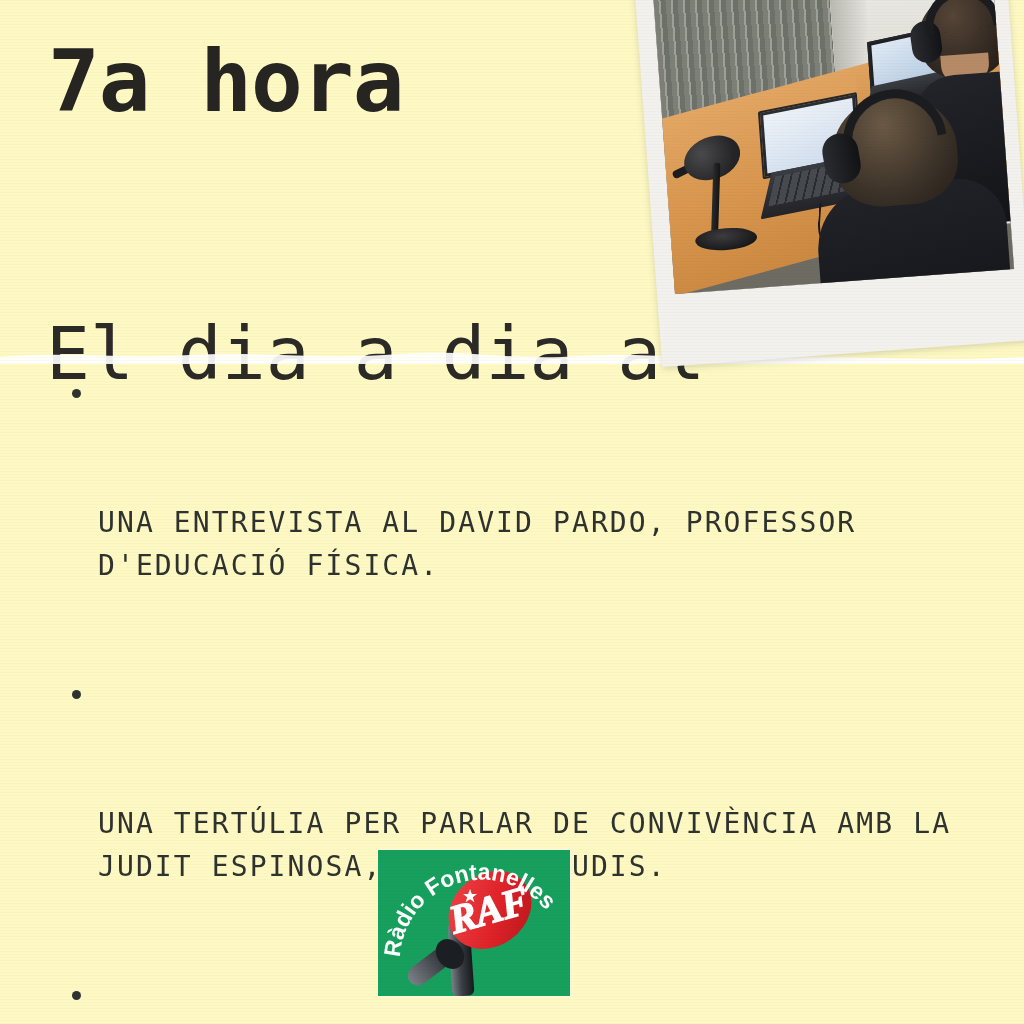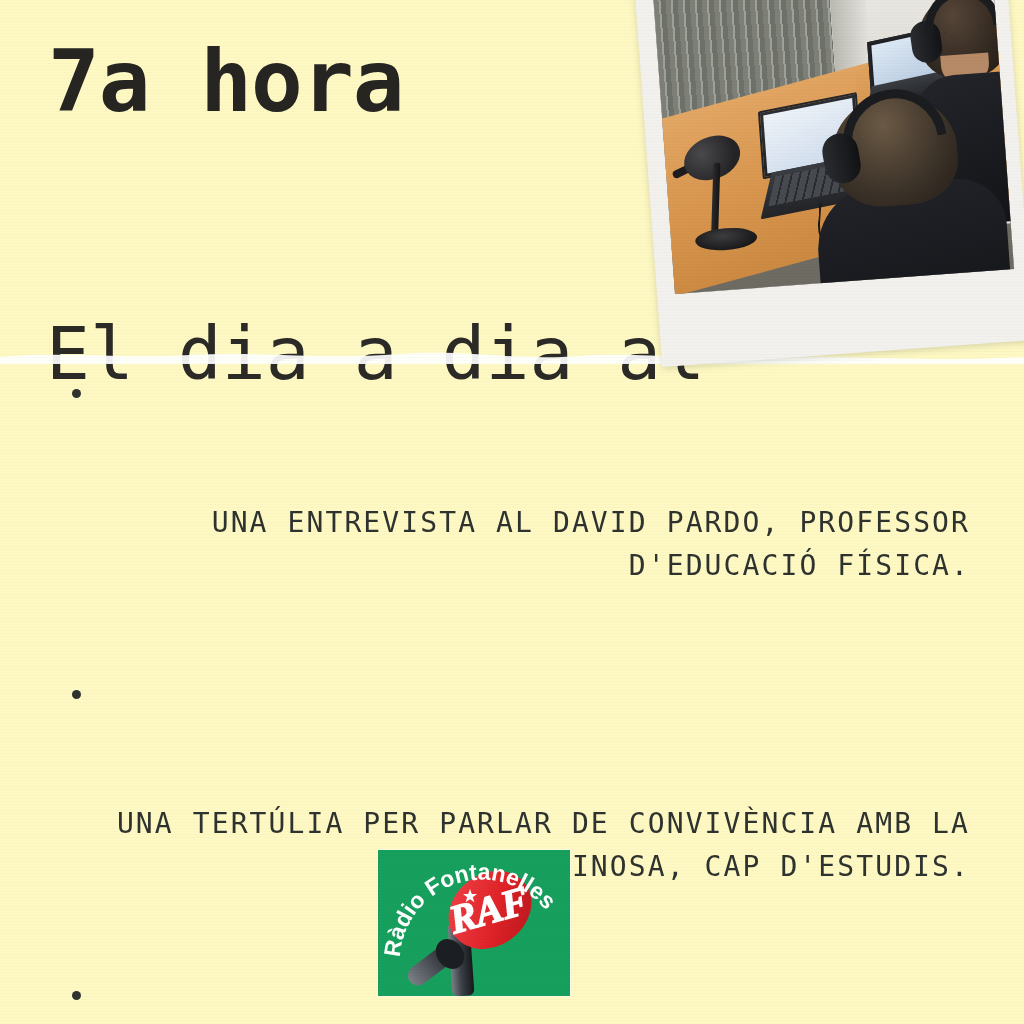--- a/index.html
+++ b/index.html
@@ -329,21 +329,20 @@
 
   .bullet-item {
     position: relative;
     padding-left: 28px;
     margin: 0 0 0 0;
     color: #2f3330;
     font-size: 28px;
     line-height: 43px;
     letter-spacing: 2.1px;
     white-space: pre-wrap;
-    text-align: right;
   }
 
   .bullet-dot {
     position: absolute;
     left: 2px;
     top: 17px;
     width: 9px;
     height: 9px;
     background: #2f3330;
     border-radius: 50%;

